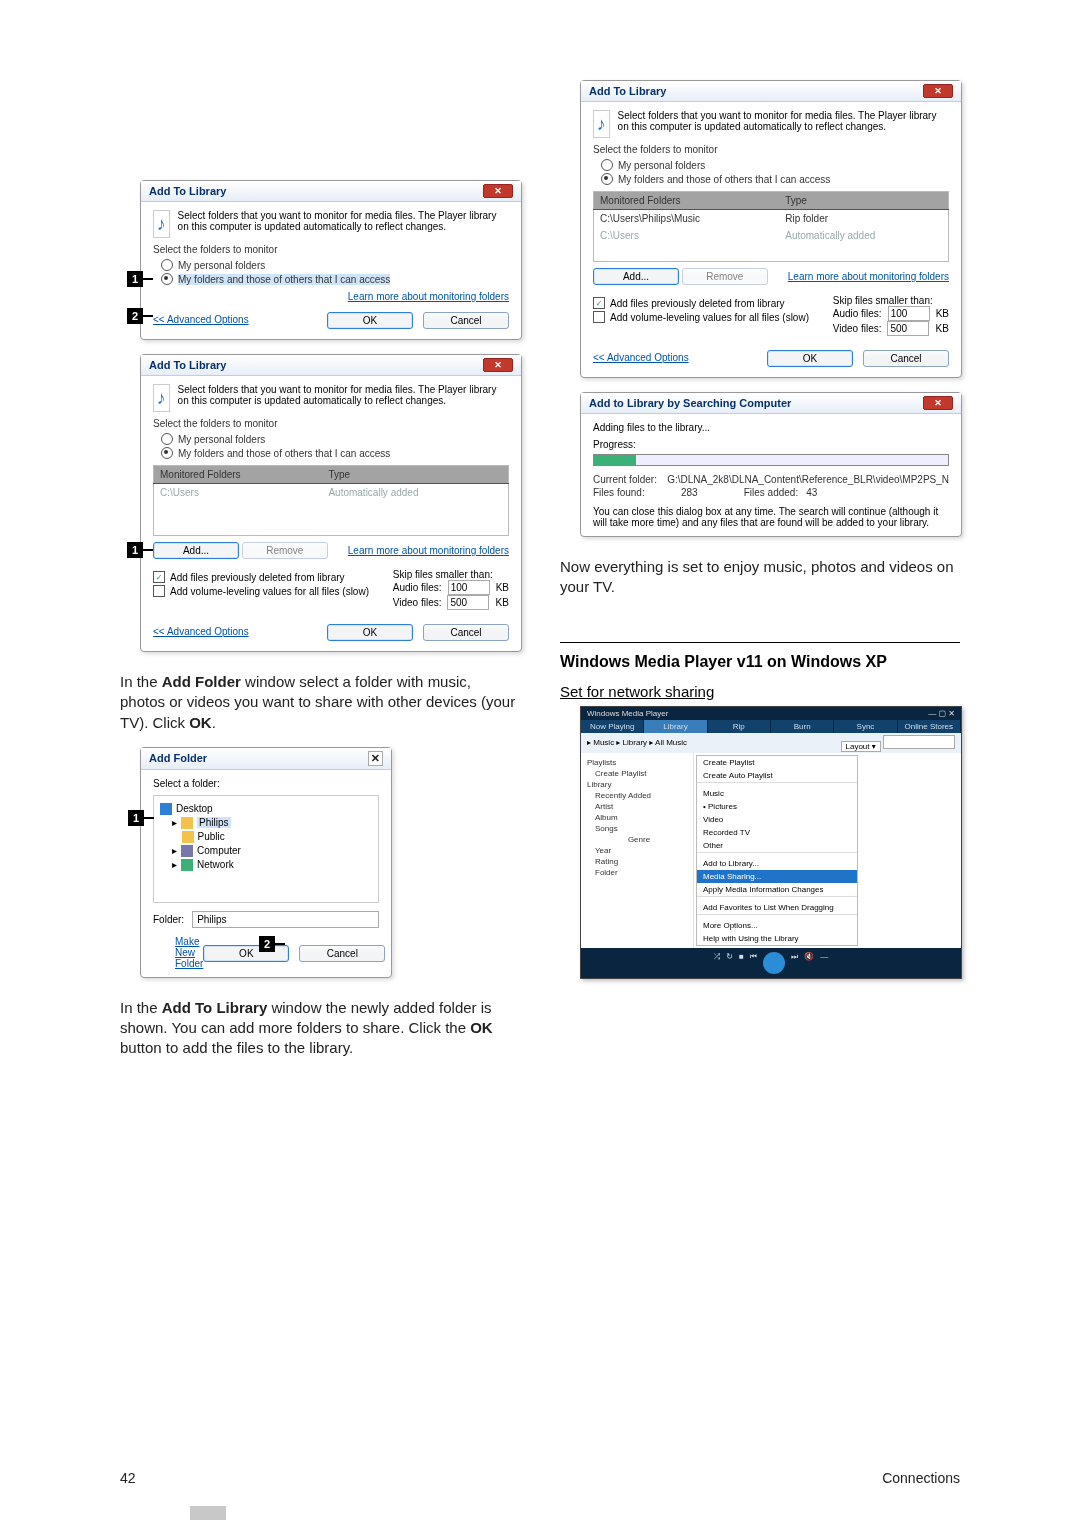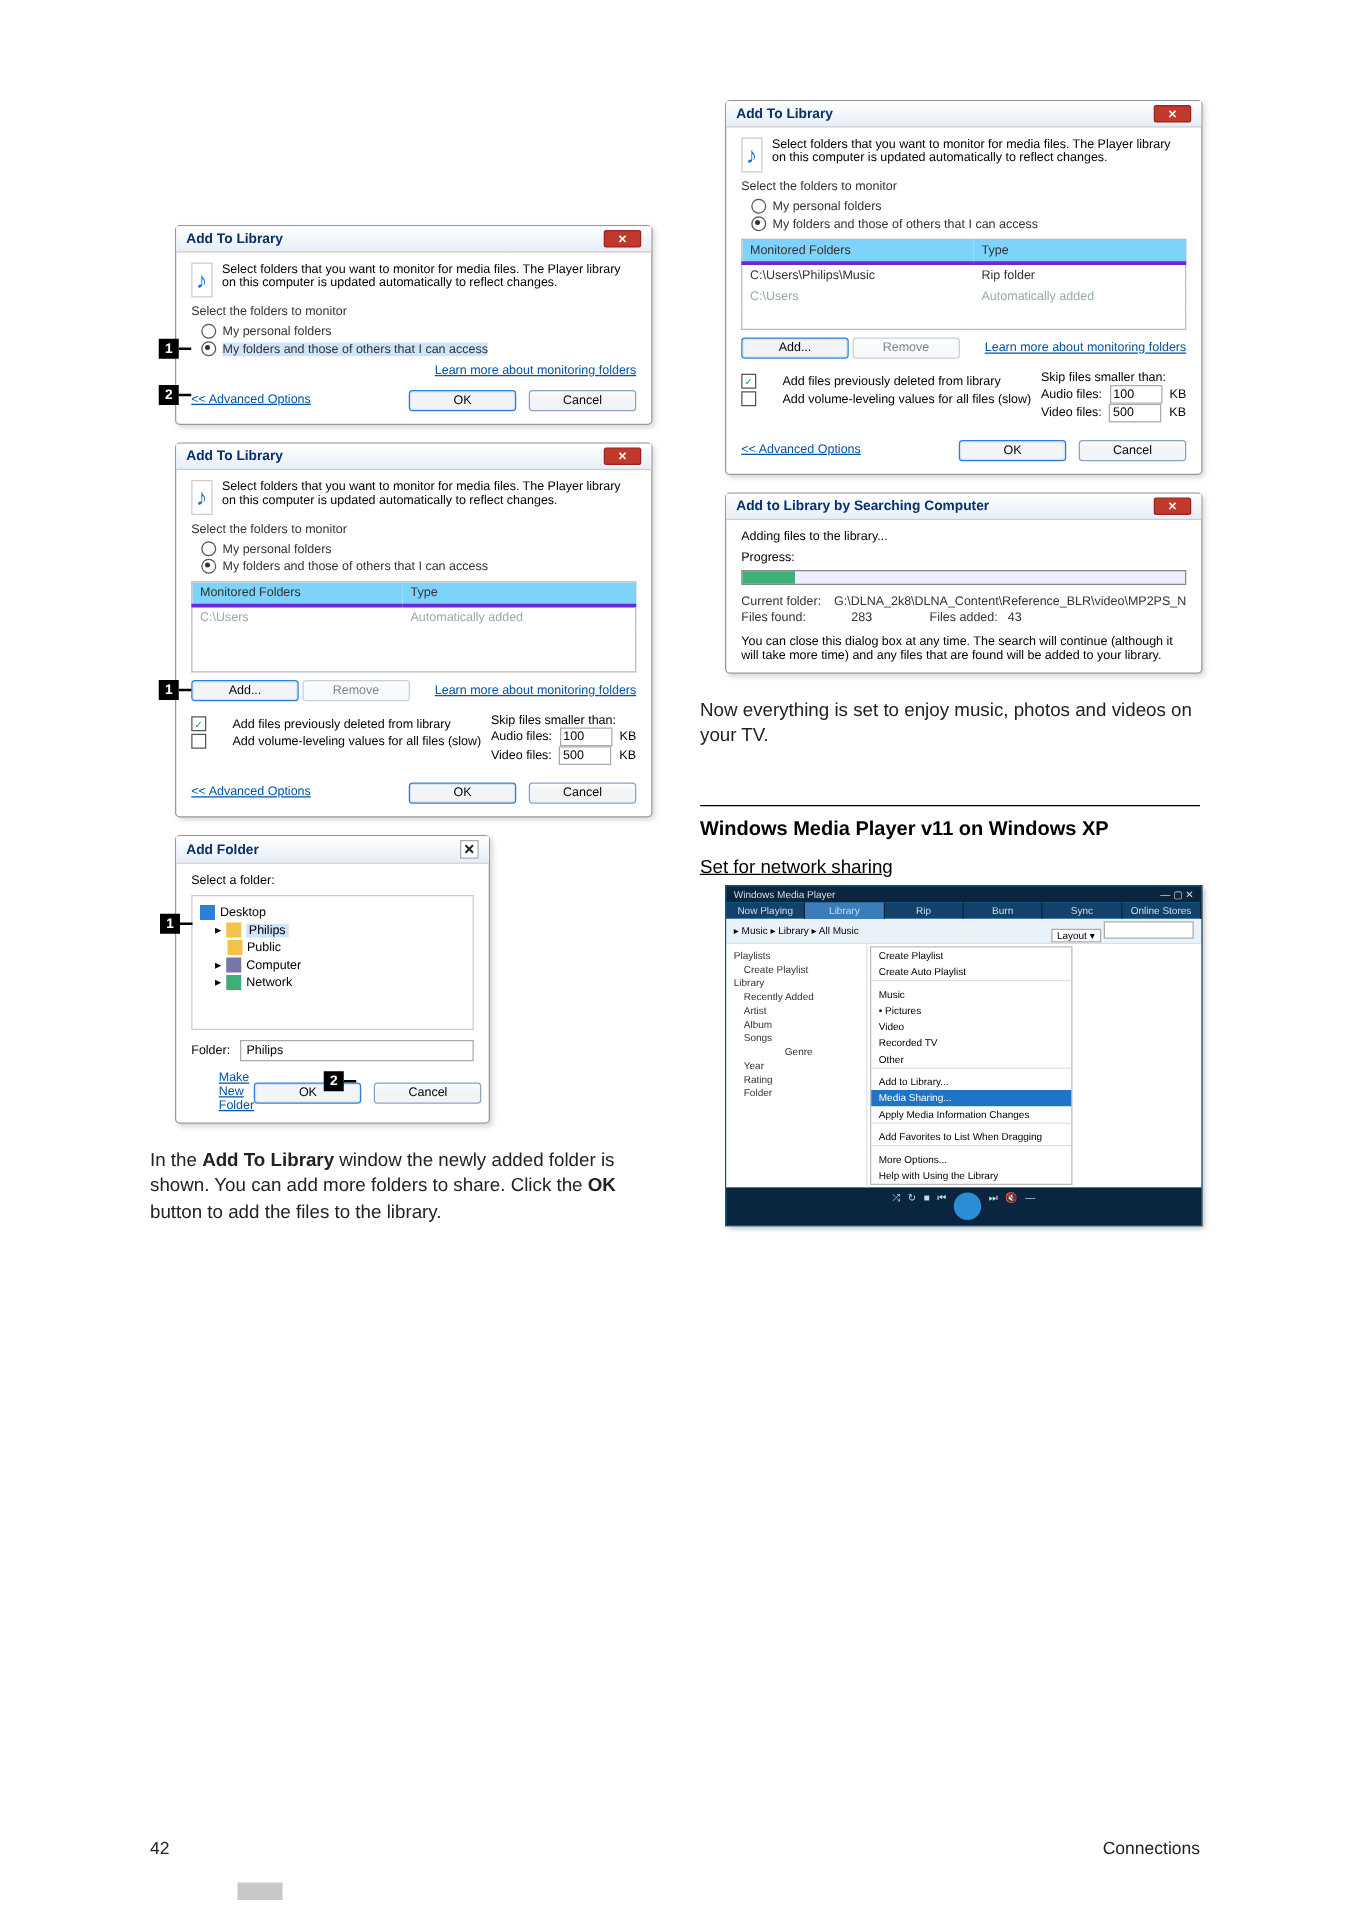--- a/index.html
+++ b/index.html
@@ -92,23 +92,23 @@
     background:#f2f4f6; border:1px solid #8aa3c4; border-radius:3px;
     box-shadow: inset 0 8px 6px -6px #fff;
     cursor:pointer;
   }
   .btn.primary { border-color:#2d7fd8; box-shadow: 0 0 0 1px #cfe4f9 inset; }
   .dlg-buttons { display:flex; gap:10px; justify-content:flex-end; padding:4px 0 2px 0; }
   .dlg-buttons-left { display:flex; justify-content:space-between; align-items:center; }
 
   .tbl { width:100%; border:1px solid #bbb; border-collapse:collapse; margin:6px 0; font-size:10px; color:#333;}
   .tbl th,.tbl td { text-align:left; padding:3px 6px; }
-  .tbl th { background:#7dd3fc; border-bottom:3px solid #6d28d9; font-weight:normal; }
+  .tbl th { background:#a3a3a3; border-bottom:1px solid #6d28d9; font-weight:normal; }
   .faded { color:#9aa; }
-  .cbrow { display:flex; align-items:center; gap:21px; margin:2px 0; }
+  .cbrow { display:flex; align-items:center; gap:5px; margin:2px 0; }
   .cb { width:10px;height:10px;border:1px solid #555;background:#fff;display:inline-flex;align-items:center;justify-content:center;font-size:8px;color:#0a5; }
   .cbrow.sel .cb::after{content:"✓";}
   .skip-block { font-size:10px; }
   .skip-block .line { display:flex; gap:6px; align-items:center; }
   .skip-block input { width:36px; font-size:10px; border:1px solid #aaa; text-align:left; padding:1px 2px;}
   .advanced { color:#0054a6; text-decoration:underline; }
 
   .para { font-family: "Gill Sans", "Gill Sans MT", Arial, sans-serif; font-size:15px; color:#222; line-height:1.35; margin: 6px 0 14px 0; }
   .para b { font-weight:600; }
 
@@ -297,20 +297,23 @@
           <div class="dlg-buttons-left" style="margin-top:10px;">
             <span class="advanced">&lt;&lt; Advanced Options</span>
             <span class="dlg-buttons">
               <span class="btn primary">OK</span>
               <span class="btn">Cancel</span>
             </span>
           </div>
         </div>
       </div>
 
+      <p class="para">
+        <span>In the </span><b>Add Folder</b><span> window select a folder with music, photos or videos you want to share with other devices (your TV). Click </span><b>OK</b><span>.</span>
+      </p>
 
       <div class="dlg" style="width:250px;">
         <div class="dlg-title">
           <span>Add Folder</span>
           <span class="x2">✕</span>
         </div>
         <div class="dlg-body">
           <div>Select a folder:</div>
           <div class="tree" style="position:relative; border:1px solid #ccc; padding:6px;">
             <span class="callout" style="top:14px;">1</span>

